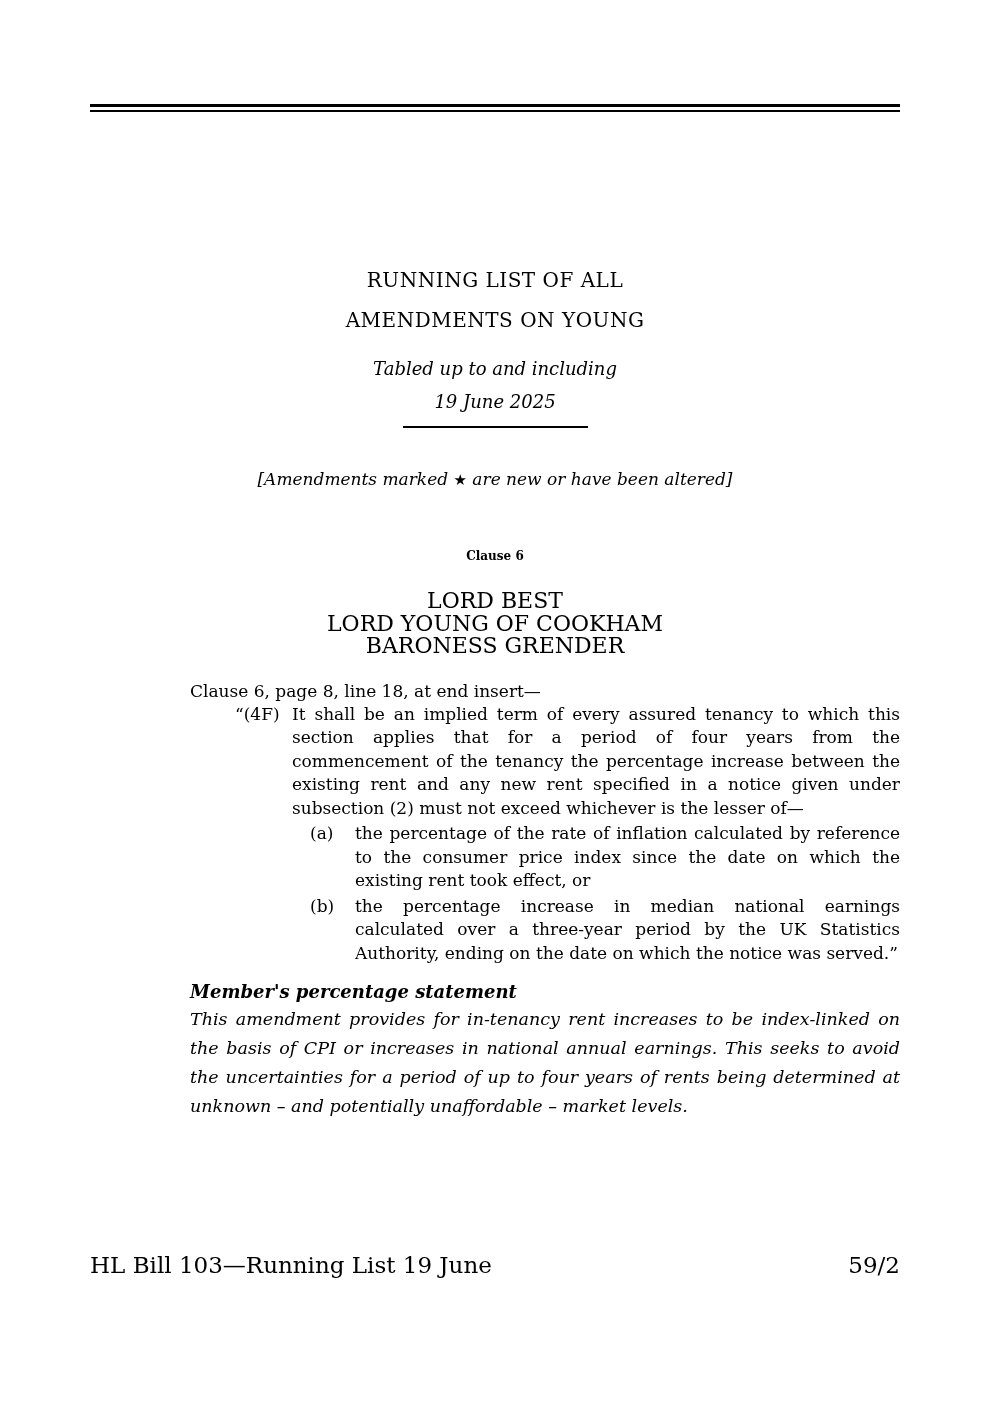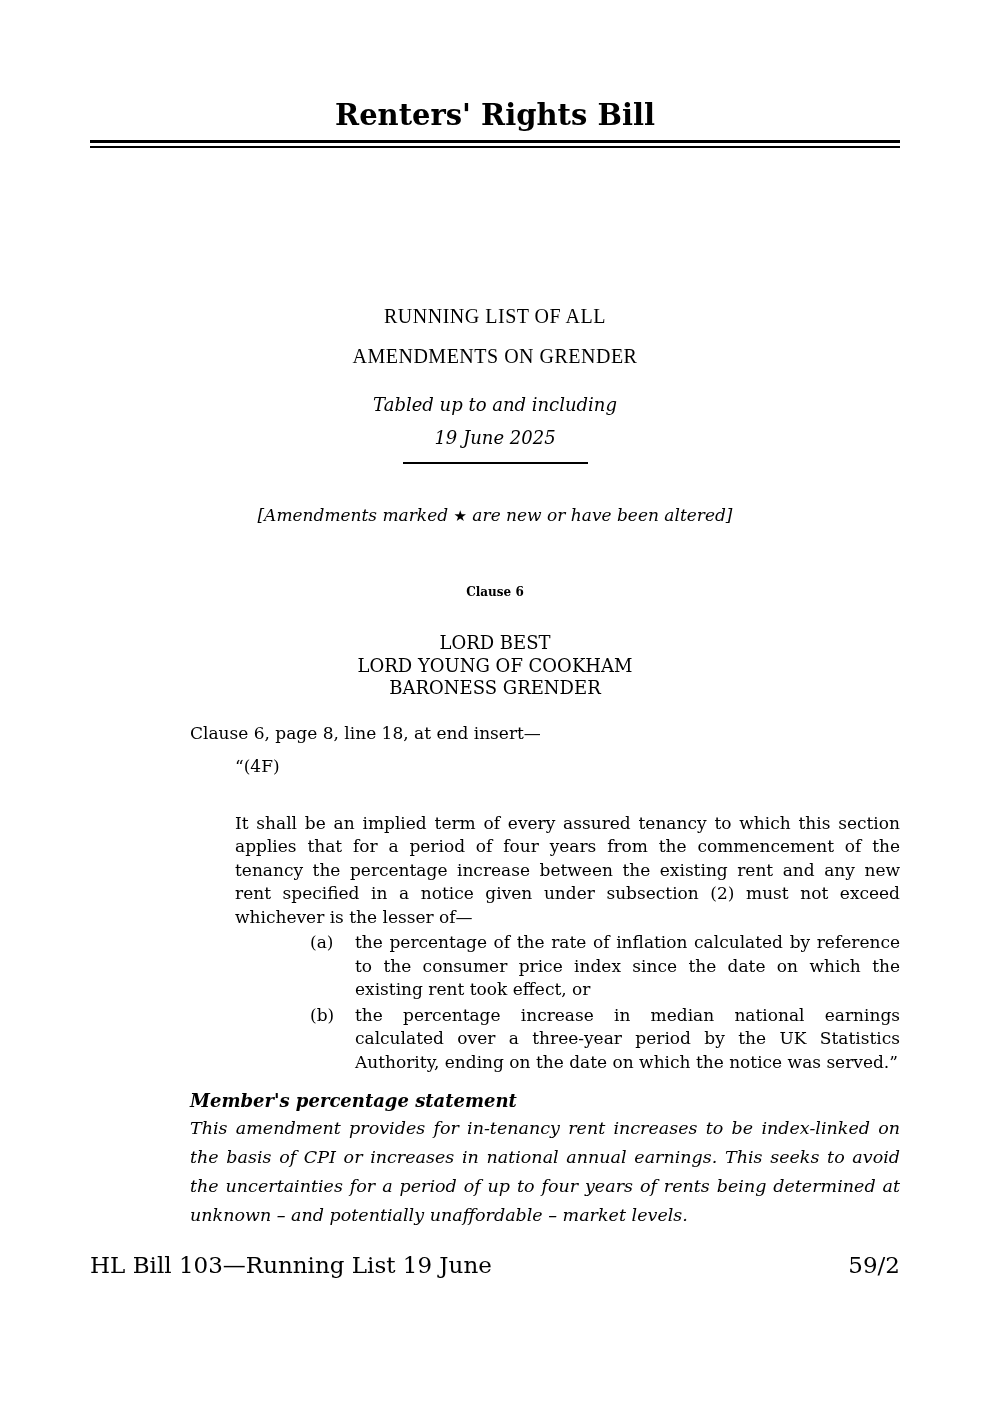--- a/index.html
+++ b/index.html
@@ -34,21 +34,20 @@
     border-bottom: 2px solid #000;
   }
 
   
   .caps-heading {
     margin-top: 148px;
     text-align: center;
     font-size: 20px;
     line-height: 40px;
     letter-spacing: 0.5px;
-    font-family: Liberation Serif, serif;
   }
   .tabled-block {
     margin-top: 12px;
     text-align: center;
     font-style: italic;
     font-size: 18px;
     line-height: 33px;
   }
   .short-rule {
     width: 185px;
@@ -70,40 +69,38 @@
 
   .clause-heading {
     margin-top: 52px;
     text-align: center;
     font-weight: bold;
     font-size: 12px;
     line-height: 24px;
   }
 
   .sponsors {
-    margin-top: 28px;
-    text-align: center;
-    font-size: 18px;
+    margin-top: 22px;
+    text-align: center;
+    font-size: 22px;
     line-height: 22.5px;
   }
 
   
   .amendment {
     margin-top: 22px;
     margin-left: 100px; 
     line-height: 23.5px;
   }
   .instruction {
     line-height: 23px;
   }
   .subsection {
     display: flex;
-    margin-top: 10px;
     margin-left: 45px;
-    flex-direction: column;
   }
   .subsection .sub-label {
     flex: 0 0 57px;
   }
   .subsection .sub-text {
     flex: 1;
     text-align: justify;
   }
   .item {
     display: flex;
@@ -146,26 +143,25 @@
     justify-content: space-between;
     font-size: 23px;
     line-height: 23px;
   }
 </style>
 </head>
 <body>
 
 <div class="page">
 
-  <div class="doc-title">Renters' Rights Bill</div>
   <div class="title-rule"></div>
 
   <div class="caps-heading">
     <div>RUNNING LIST OF ALL</div>
-    <div>AMENDMENTS ON GRENDER</div>
+    <div>AMENDMENTS ON YOUNG</div>
   </div>
 
   <div class="tabled-block">
     <div>Tabled up to and including</div>
     <div>19 June 2025</div>
   </div>
 
   <div class="short-rule"></div>
 
   <div class="marked-note"><span>[Amendments marked </span><span class="star">★</span><span> are new or have been altered]</span></div>

